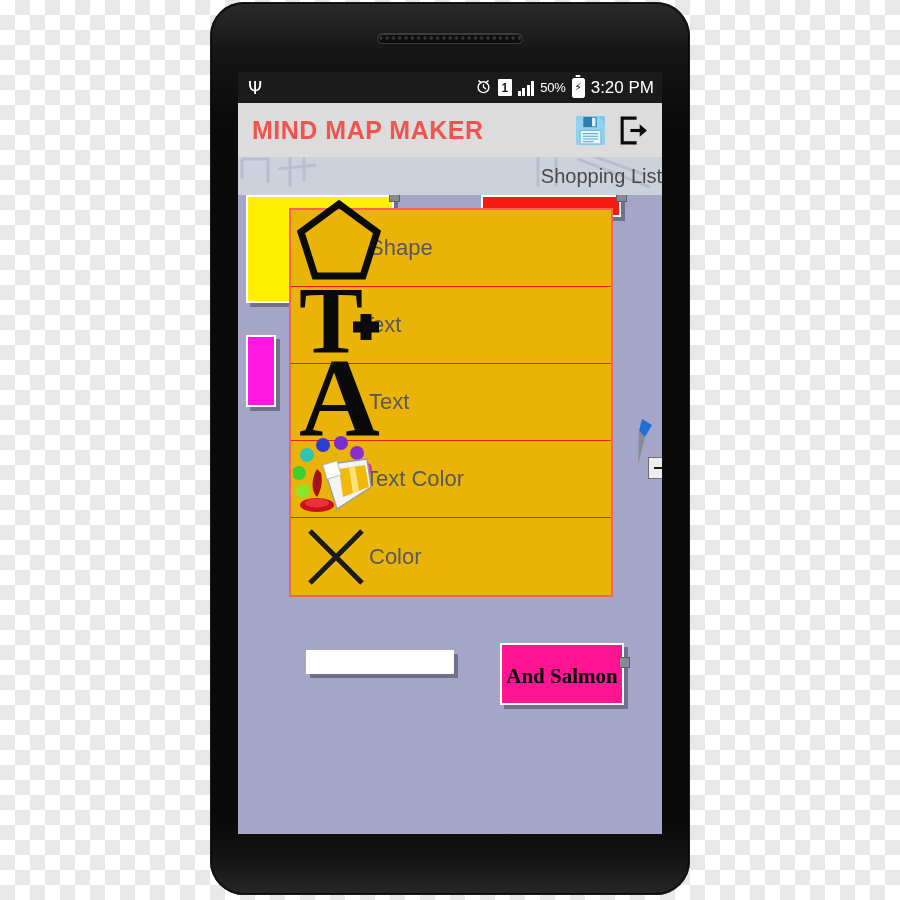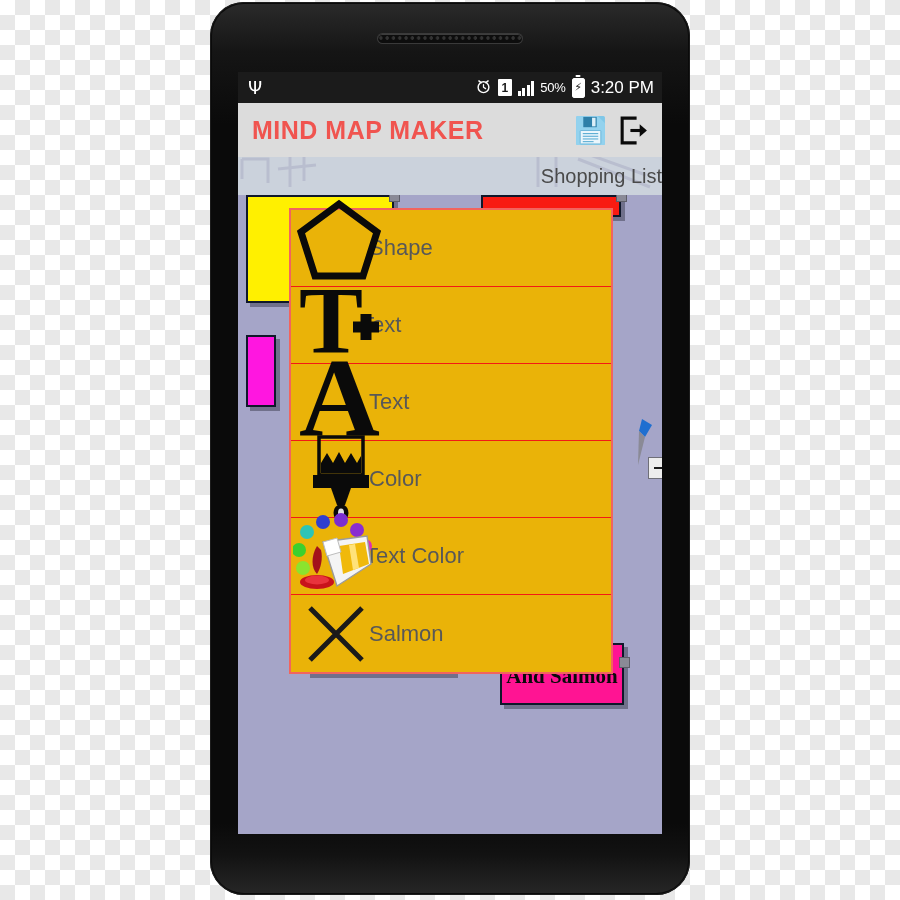--- a/index.html
+++ b/index.html
@@ -196,21 +196,21 @@
   #canvas {
     position: relative;
     height: 639px;
     background: #A5A5C8;
     overflow: hidden;
   }
 
   
   .node {
     position: absolute;
-    border: 2px solid #0f172a;
+    border: 2px solid #ffffff;
     box-shadow: 4px 4px 0 rgba(70,70,90,.55);
     box-sizing: border-box;
     display: flex;
     align-items: center;
     justify-content: center;
     text-align: center;
     font-family: "Liberation Serif", serif;
     font-weight: bold;
     color: #0a0a0a;
     line-height: 1.02;
@@ -420,33 +420,20 @@
 
         <div class="menu-row">
           <div class="menu-icon">
             <svg class="glyph-a" viewBox="0 0 86 104" aria-hidden="true">
               <text x="0" y="92" font-family="Liberation Serif, serif" font-size="112" font-weight="bold" fill="#0a0a0a">A</text>
             </svg>
           </div>
           <div class="menu-label">Text</div>
         </div>
 
-        <div class="menu-row">
-          <div class="menu-icon">
-            <svg class="glyph-brush" viewBox="0 0 72 104" aria-hidden="true">
-              <rect x="14" y="14" width="44" height="38" fill="none" stroke="#0a0a0a" stroke-width="3.5"></rect>
-              <path d="M16 40 L22 30 L28 40 L34 29 L40 40 L46 30 L52 40 L56 33 L56 50 L16 50 Z" fill="#0a0a0a"></path>
-              <rect x="8" y="52" width="56" height="13" fill="#0a0a0a"></rect>
-              <path d="M26 65 L46 65 L40 82 L32 82 Z" fill="#0a0a0a"></path>
-              <ellipse cx="36" cy="90" rx="7.5" ry="9" fill="#0a0a0a"></ellipse>
-              <ellipse cx="36" cy="90" rx="3" ry="4.4" fill="#E2E2E2"></ellipse>
-            </svg>
-          </div>
-          <div class="menu-label">Color</div>
-        </div>
 
         <div class="menu-row">
           <div class="menu-icon">
             <svg class="glyph-paint" viewBox="0 0 96 88" aria-hidden="true">
               <circle cx="30" cy="10" r="7" fill="#2E3FD0"></circle>
               <circle cx="48" cy="8" r="7" fill="#7B2ED0"></circle>
               <circle cx="64" cy="18" r="7" fill="#8A2ED0"></circle>
               <circle cx="72" cy="34" r="7" fill="#E02EB4"></circle>
               <circle cx="14" cy="20" r="7" fill="#2EC4B6"></circle>
               <circle cx="6" cy="38" r="7" fill="#3CD02E"></circle>
@@ -464,20 +451,20 @@
           </div>
           <div class="menu-label" style="margin-left:-4px;">Text Color</div>
         </div>
 
         <div class="menu-row">
           <div class="menu-icon">
             <svg class="glyph-x" viewBox="0 0 62 62" aria-hidden="true">
               <path d="M5 5 L57 57 M57 5 L5 57" stroke="#1a1a1a" stroke-width="5"></path>
             </svg>
           </div>
-          <div class="menu-label">Salmon</div>
+          <div class="menu-label">Color</div>
         </div>
 
       </div>
 
     </div>
   </div>
 </div>
 
 </body></html>

